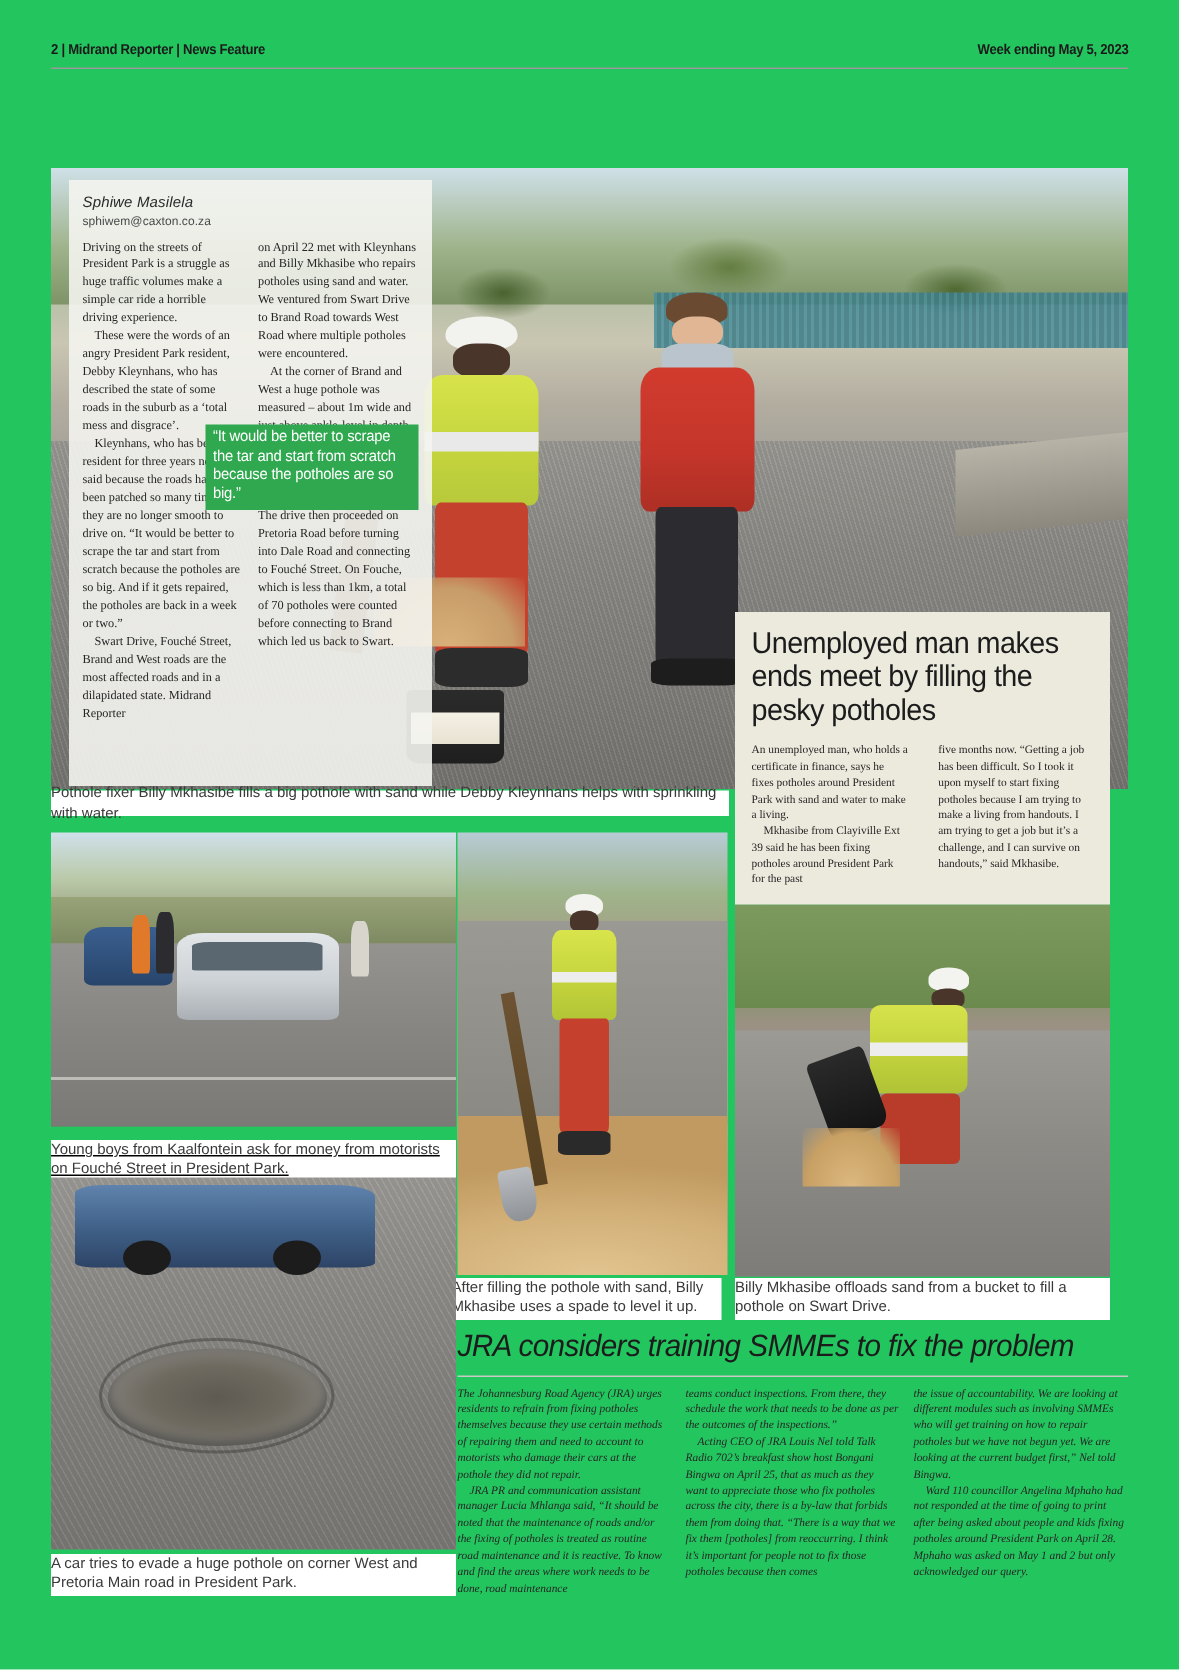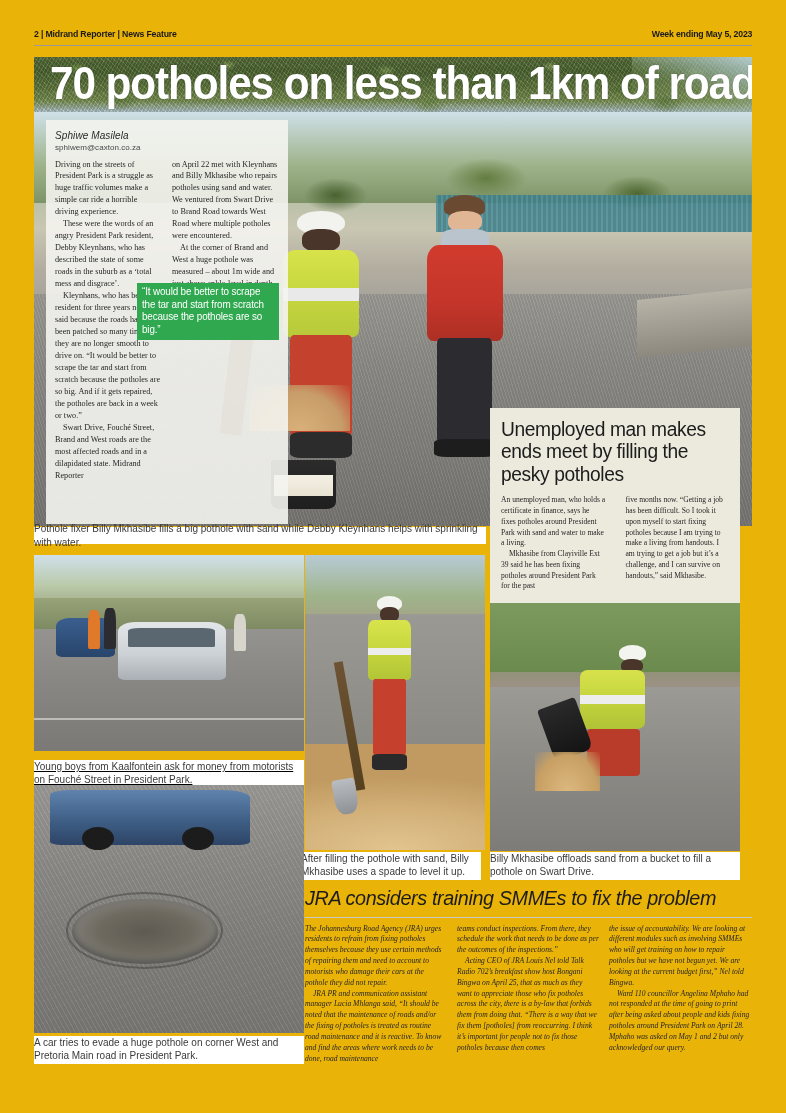--- a/index.html
+++ b/index.html
@@ -6,21 +6,21 @@
   * { box-sizing: border-box; margin: 0; padding: 0; }
   html, body {
     width: 786px; height: 1113px;
     background: #ffffff;
     font-family: "Liberation Sans", sans-serif;
     overflow: hidden;
   }
   .page {
     position: relative;
     width: 786px; height: 1113px;
-    background: #eab308;
+    background: #22c55e;
   }
 
   
   .masthead {
     position: absolute;
     left: 34px; top: 28px; width: 718px; height: 18px;
     display: flex; align-items: flex-start; justify-content: space-between;
     border-bottom: 1px solid #9a9a9a;
     padding-bottom: 3px;
   }
@@ -313,26 +313,20 @@
 </head>
 <body>
 
 <div class="page">
 
   <div class="masthead">
     <div class="masthead-left">2 | Midrand Reporter | News Feature</div>
     <div class="masthead-right">Week ending May 5, 2023</div>
   </div>
 
-  <div class="headline-banner">
-    <div class="foliage"></div>
-    <div class="foliage-noise"></div>
-    <div class="banner-sky"></div>
-    <div class="main-headline">70 potholes on less than 1km of road</div>
-  </div>
 
   <div class="hero-photo">
     <div class="photo-sky"></div>
     <div class="photo-trees"></div>
     <div class="photo-fence"></div>
     <div class="photo-road"></div>
     <div class="photo-roadgrain"></div>
     <div class="photo-kerb"></div>
     <div class="spade"></div>
     <div class="worker-a">
@@ -369,20 +363,21 @@
           <p>Swart Drive, Fouché Street, Brand and West roads are the most affected roads and in a dilapidated state. Midrand Reporter</p>
         </div>
       </div>
       <div class="story-col">
         <div class="body-serif">
           <p>on April 22 met with Kleynhans and Billy Mkhasibe who repairs potholes using sand and water. We ventured from Swart Drive to Brand Road towards West Road where multiple potholes were encountered.</p>
           <p>At the corner of Brand and West a huge pothole was measured – about 1m wide and just above ankle-level in depth.</p>
         </div>
         <div style="height:48px"></div>
         <div class="body-serif">
+          <p>The drive then proceeded on Pretoria Road before turning into Dale Road and connecting to Fouché Street. On Fouche, which is less than 1km, a total of 70 potholes were counted before connecting to Brand which led us back to Swart.</p>
         </div>
       </div>
     </div>
   </div>
 
   <div class="pullquote">
     <div class="pullquote-text">“It would be better to scrape the tar and start from scratch because the potholes are so big.”</div>
   </div>
 
   <div class="article2">

